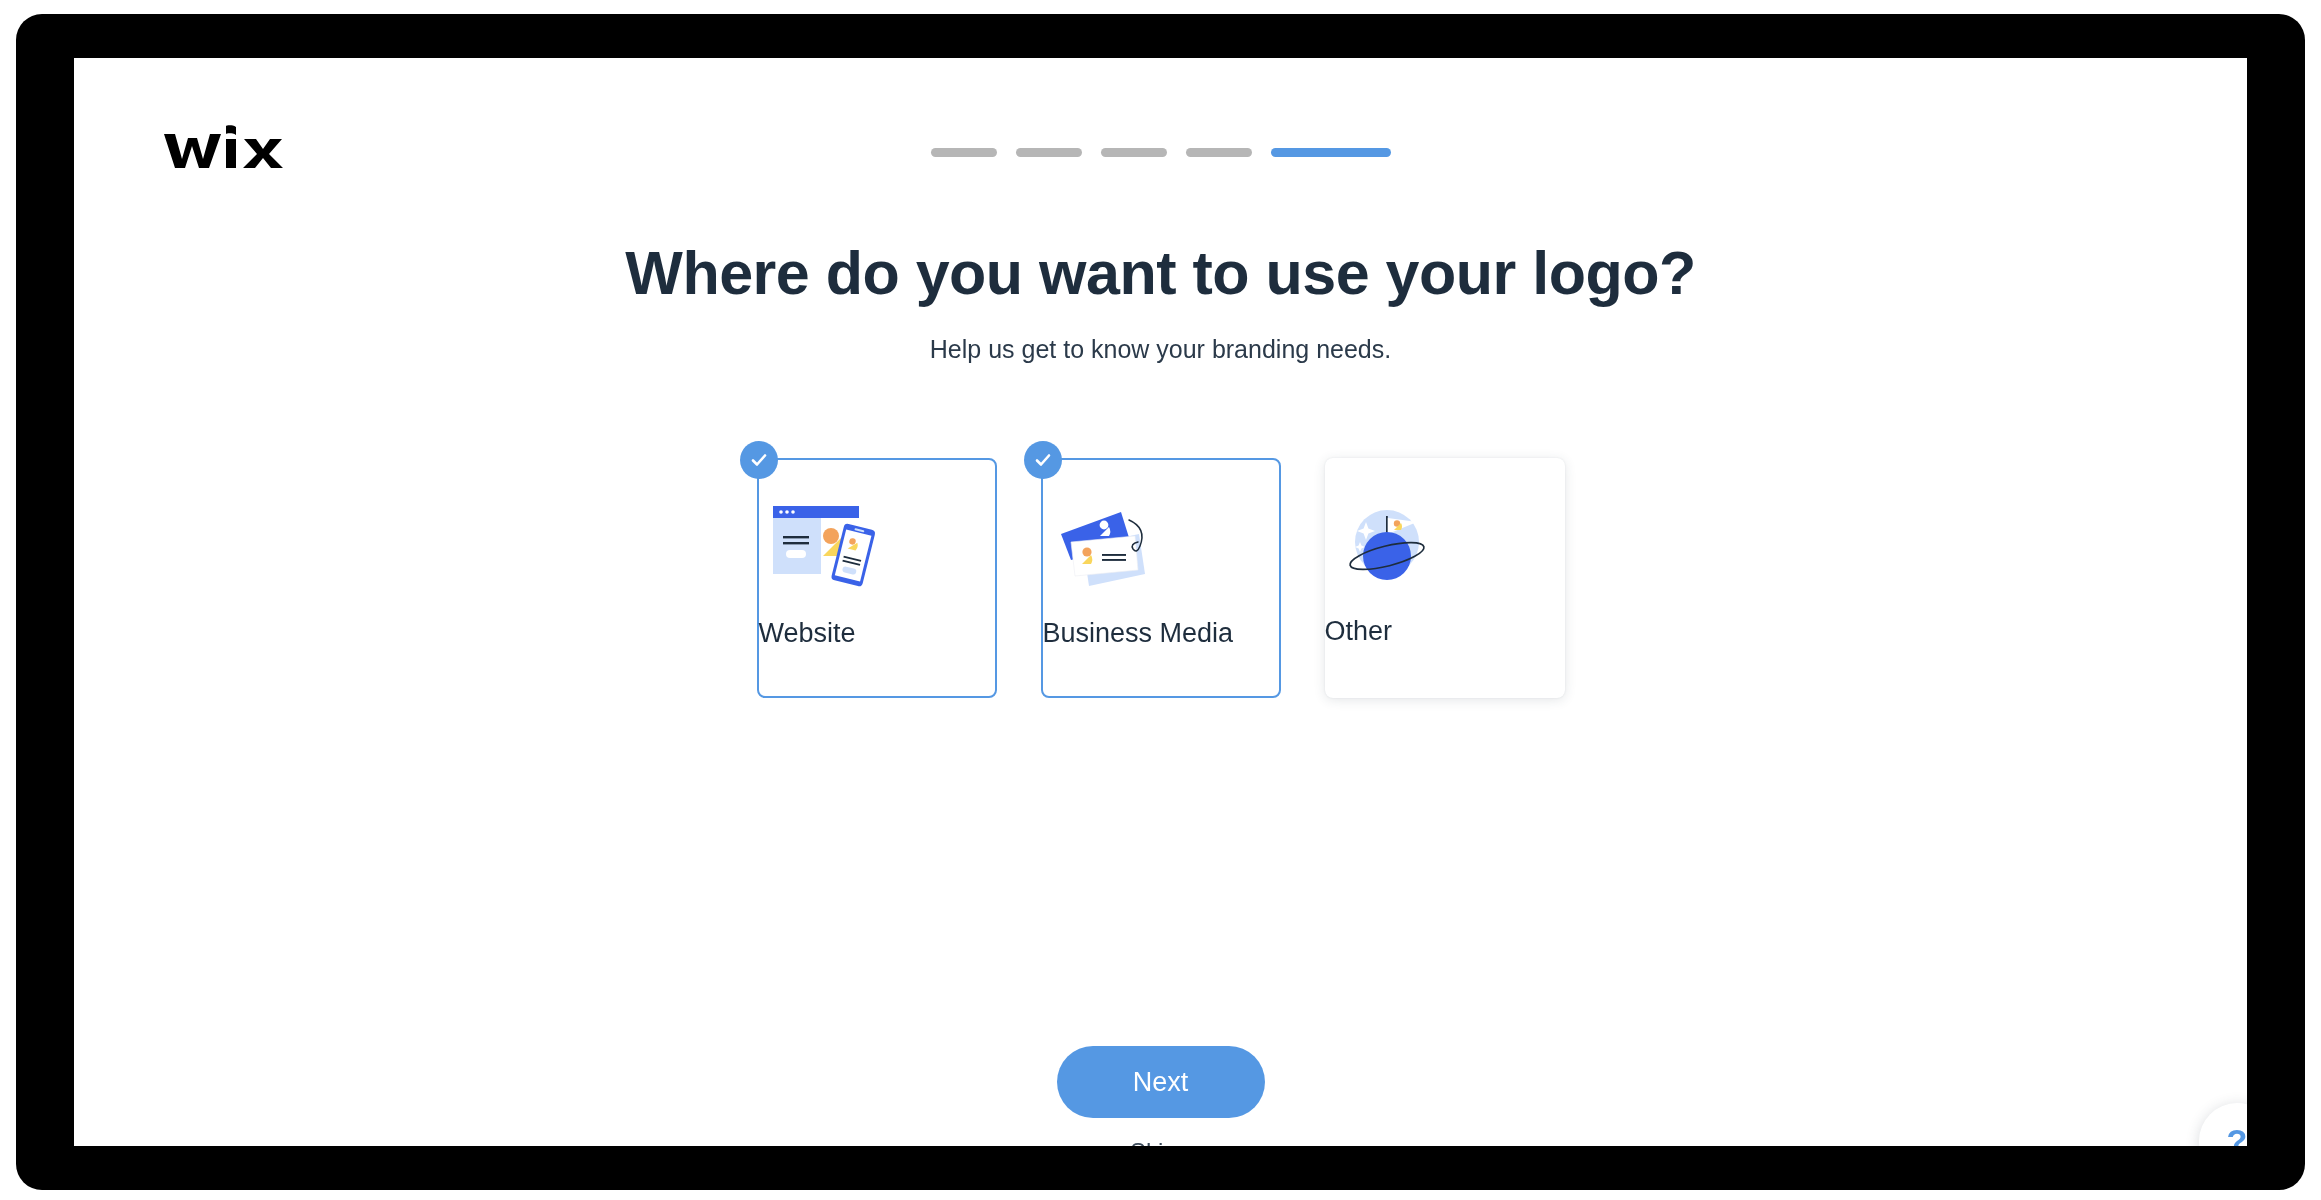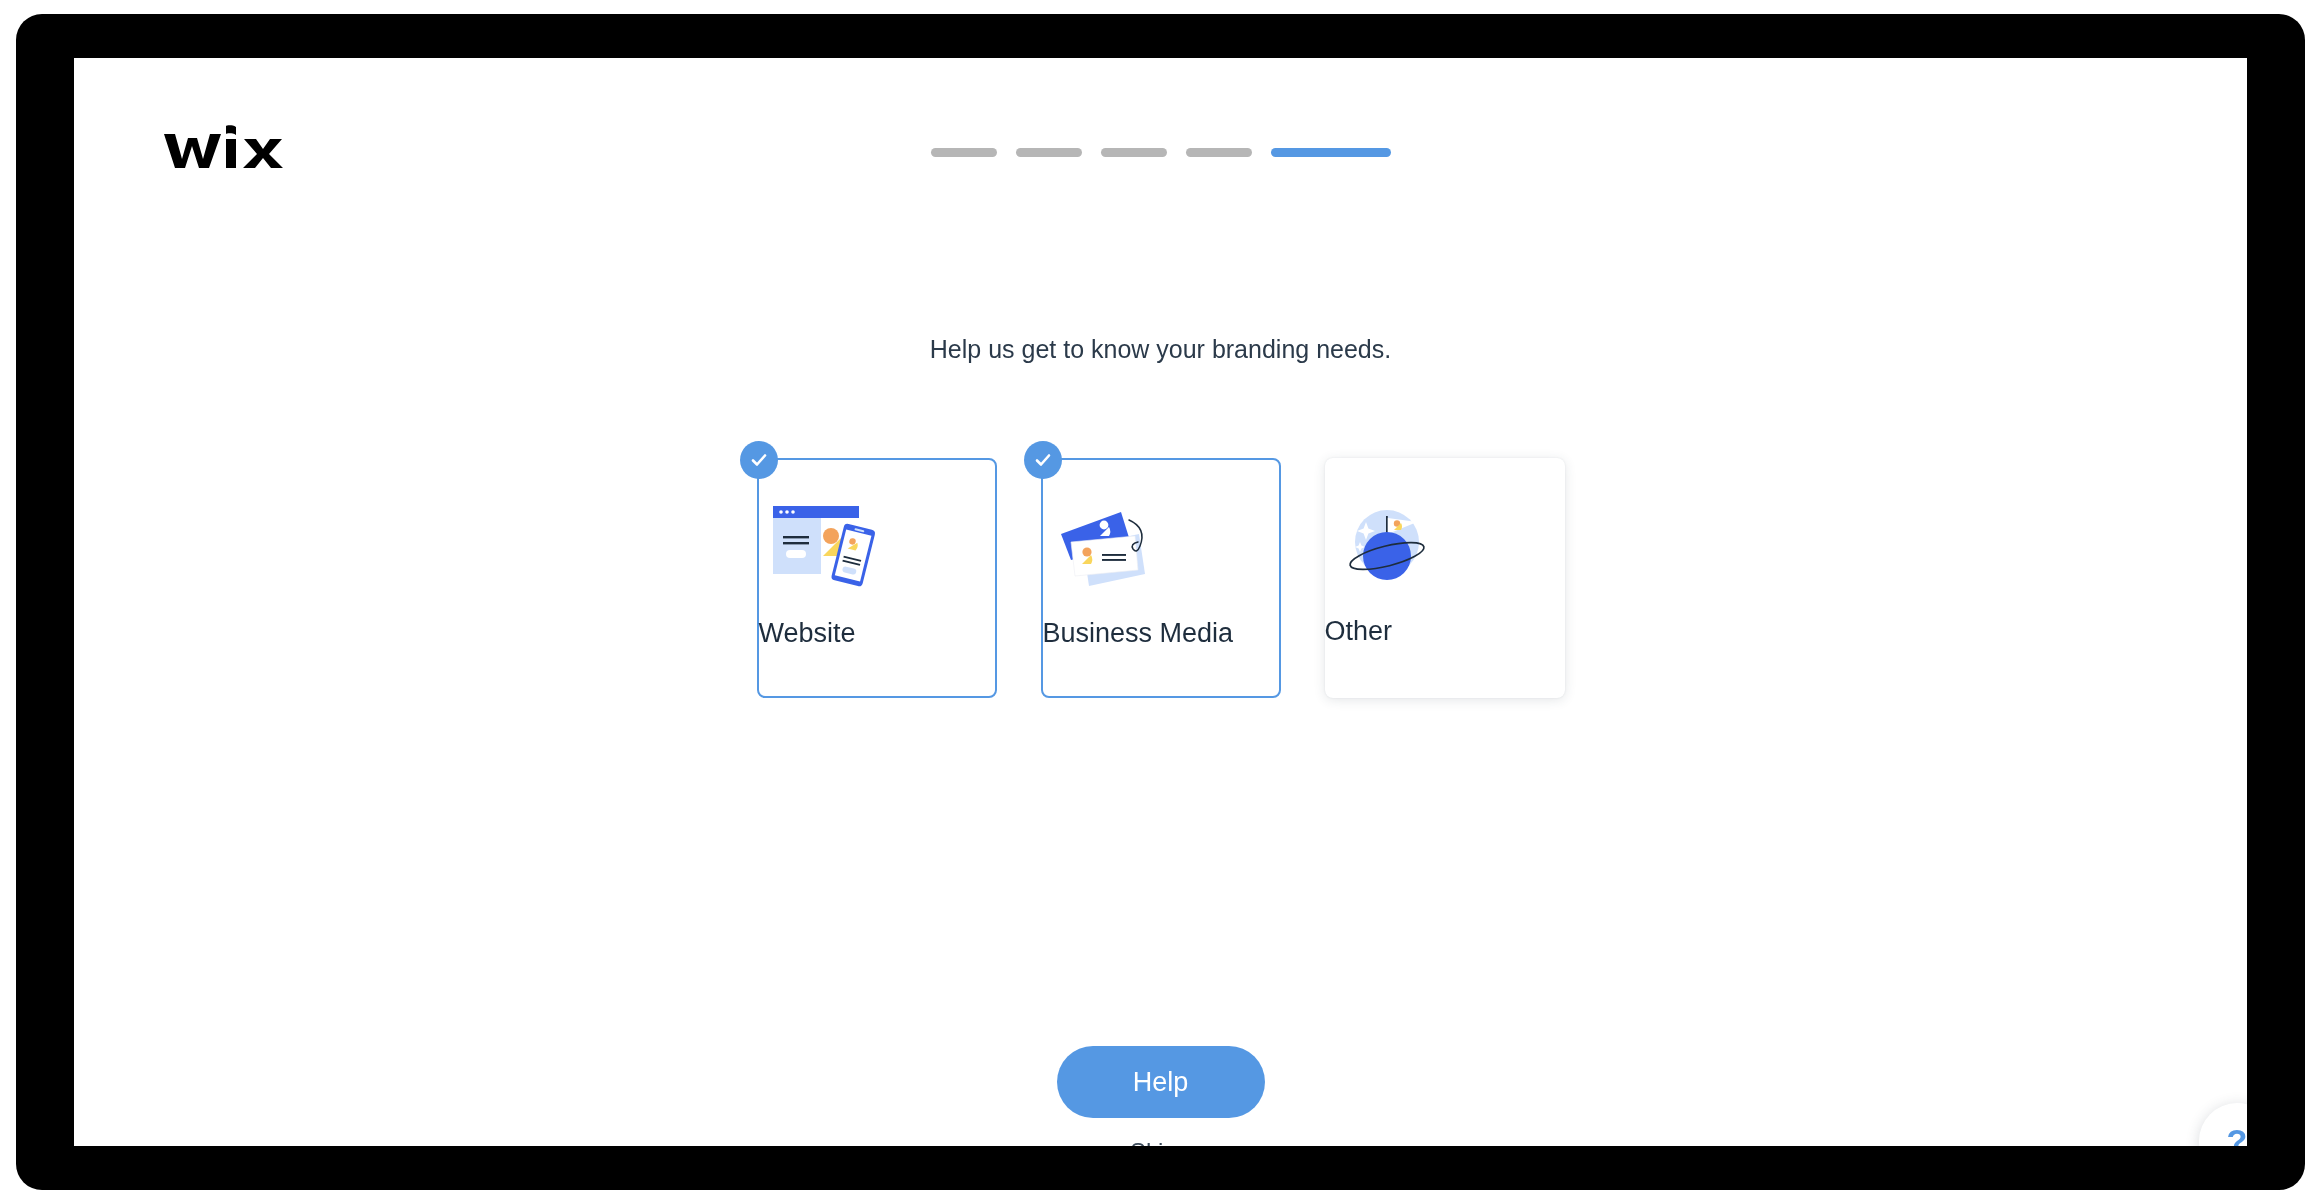--- a/index.html
+++ b/index.html
@@ -222,20 +222,21 @@
     </div>
 
     <div id="progress">
       <div class="step"></div>
       <div class="step"></div>
       <div class="step"></div>
       <div class="step"></div>
       <div class="step active"></div>
     </div>
 
+    <h1 id="page-title">Where do you want to use your logo?</h1>
     <p id="page-subtitle">Help us get to know your branding needs.</p>
 
     <div id="options-grid">
 
       <div class="option-card selected">
         <div class="check-badge">
           <svg width="20" height="20" viewBox="0 0 20 20" aria-hidden="true">
             <path d="M4 10.5 L8 14.5 L16 5.5" fill="none" stroke="#ffffff" stroke-width="2.6" stroke-linecap="round" stroke-linejoin="round"></path>
           </svg>
         </div>
@@ -318,21 +319,21 @@
             <circle cx="62" cy="64" r="24" fill="#3a62e8"></circle>
 
             <ellipse cx="62" cy="64" rx="38" ry="10" fill="none" stroke="#1e2d3d" stroke-width="1.7" transform="rotate(-14 62 64)"></ellipse>
           </svg>
         </div>
         <div class="card-label">Other</div>
       </div>
 
     </div>
 
-    <button id="next-button">Help</button>
+    <button id="next-button">Next</button>
 
     <div id="skip-link">
       <span>Skip</span>
       <span id="skip-chevron">›</span>
     </div>
 
     <div id="help-button">?</div>
 
   </div>
 </div>

